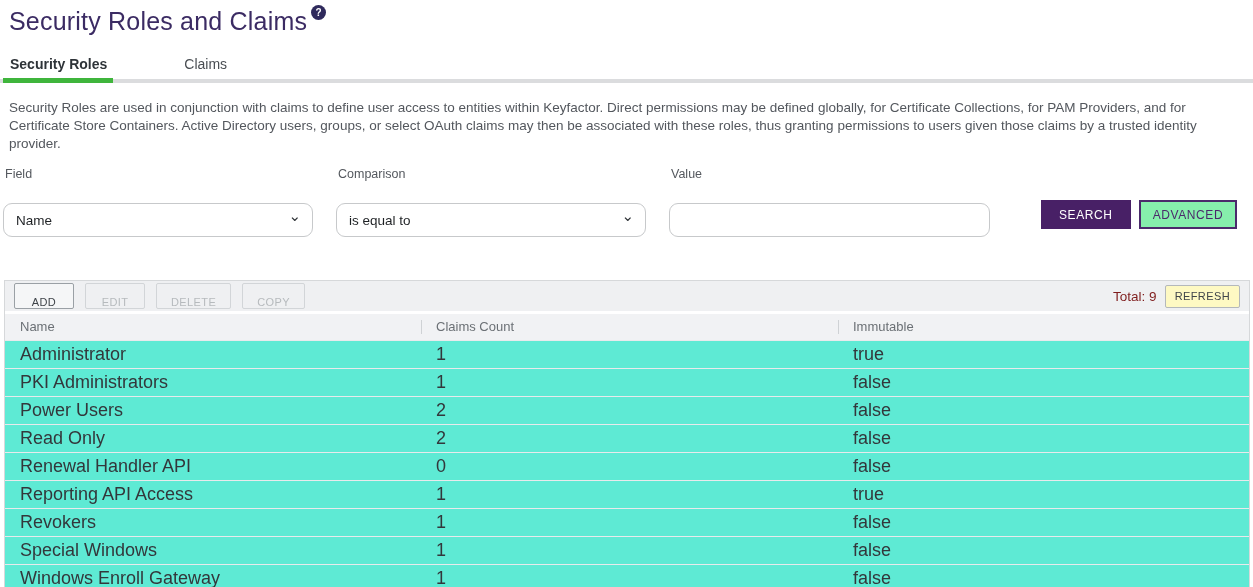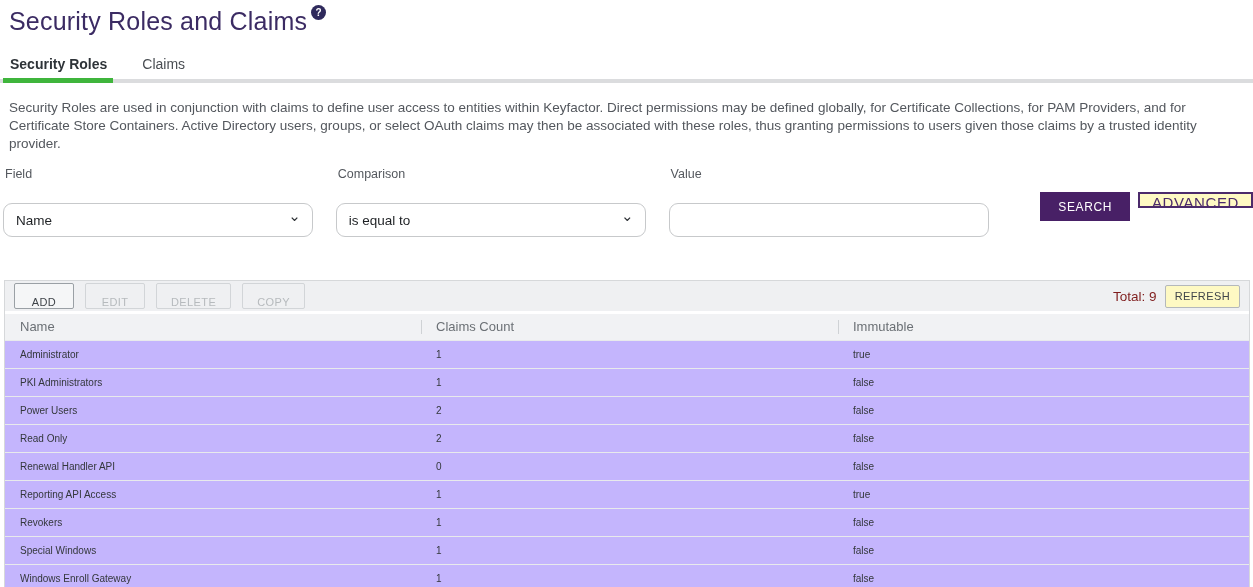--- a/index.html
+++ b/index.html
@@ -34,20 +34,21 @@
     vertical-align: top;
     margin-left: 4px;
     margin-top: -2px;
   }
 
   
   .tabs {
     display: flex;
     margin: 21px 0 0 3px;
     font-size: 14px;
+    gap: 42px;
   }
   .tab {
     padding: 0 7px;
     color: #4a4e53;
     cursor: pointer;
     line-height: 17px;
   }
   .tab.active { font-weight: bold; color: #2e3338; }
   .tab + .tab { margin-left: 21px; }
   .tab-track {
@@ -111,43 +112,43 @@
     font-size: 15px;
     color: #2b2f33;
     pointer-events: none;
   }
   .fg-field { width: 310px; }
   .fg-comparison { width: 310px; margin-left: 23px; }
   .fg-value { width: 321px; margin-left: 23px; }
   .filter-buttons {
     display: flex;
     margin-left: 14px;
-    margin-top: 25px;
+    margin-top: 33px;
     padding-left: 37px;
   }
   .btn-search {
     background: #482066;
     color: #ffffff;
     border: 1px solid #482066;
     font-family: "Liberation Sans", sans-serif;
     font-size: 12px;
     letter-spacing: 0.6px;
     padding: 0 17px;
     height: 29px;
     cursor: pointer;
   }
   .btn-advanced {
-    background: #fef9c3;
+    background: #86efac;
     color: #4b2a6b;
     border: 2px solid #4b2a6b;
     font-family: "Liberation Sans", sans-serif;
-    font-size: 15px;
+    font-size: 12px;
     letter-spacing: 0.6px;
     padding: 0 12px;
-    height: 16px;
+    height: 29px;
     margin-left: 8px;
     cursor: pointer;
   }
 
   
   .table-wrap {
     margin: 43px 3px 0 4px;
     border: 1px solid #d6d8da;
     background: #ffffff;
   }
@@ -221,26 +222,26 @@
     position: relative;
   }
   thead th.sep::before {
     content: "";
     position: absolute;
     left: 0; top: 6px; bottom: 6px;
     width: 1px;
     background: #cfd2d5;
   }
   tbody td {
-    font-size: 10px;
+    font-size: 18px;
     color: #33373b;
     height: 28px;
     padding: 0 10px 0 15px;
     border-top: 1px solid #e8eaec;
-    background: #c4b5fd;
+    background: #5eead4;
   }
   tbody tr.spacer td {
     height: 12px;
     border-top: 1px solid #e8eaec;
   }
 </style>
 </head>
 <body>
 
 <div class="page">

